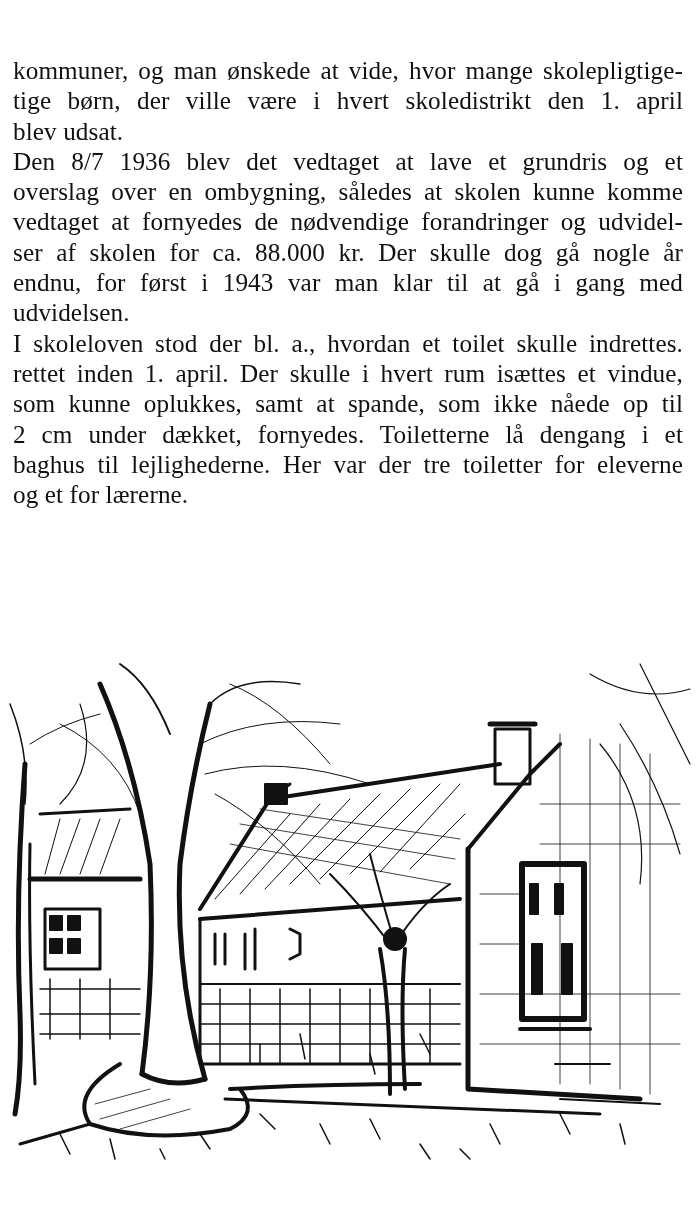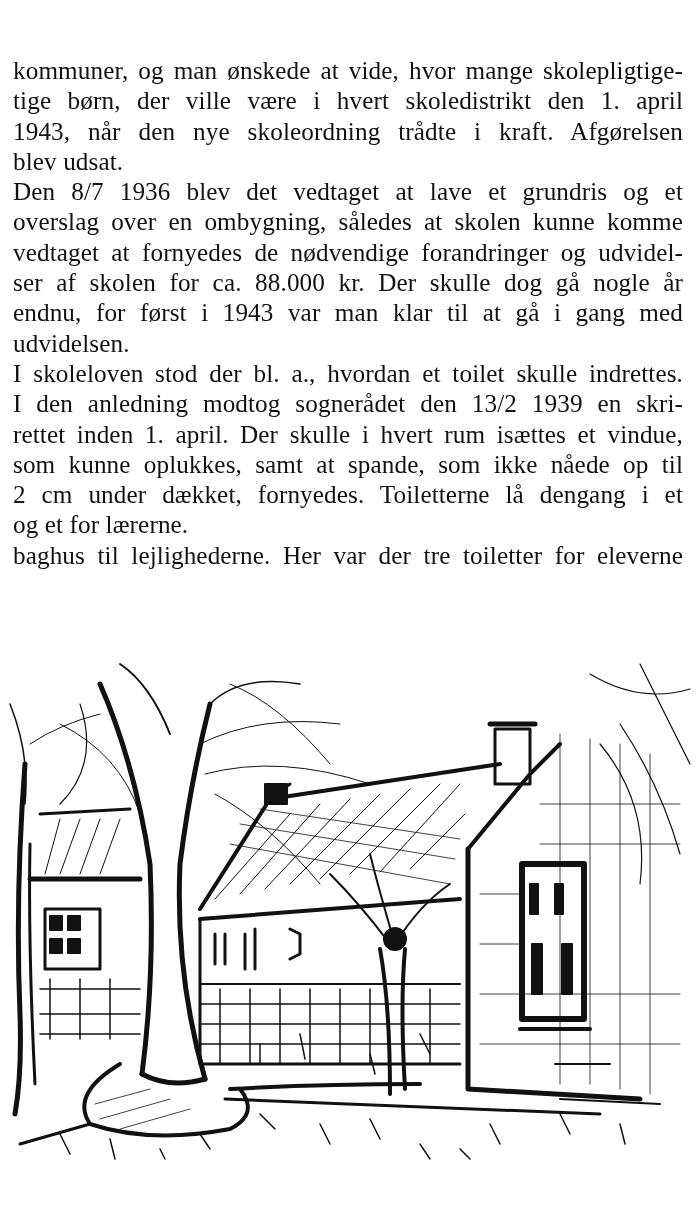--- a/index.html
+++ b/index.html
@@ -21,39 +21,37 @@
   }
 </style>
 </head>
 <body>
 
 <div class="page">
   <div class="text-block">
     <div>
       <span class="line">kommuner, og man ønskede at vide, hvor mange skolepligtige-</span>
       <span class="line">tige børn, der ville være i hvert skoledistrikt den 1. april</span>
-      <span class="line">1943, når den nye skoleordning trådte i kraft. Afgørelsen</span>
       <span class="line last">blev udsat.</span>
     </div>
     <div>
       <span class="line">Den 8/7 1936 blev det vedtaget at lave et grundris og et</span>
       <span class="line">overslag over en ombygning, således at skolen kunne komme</span>
       <span class="line">vedtaget at fornyedes de nødvendige forandringer og udvidel-</span>
       <span class="line">ser af skolen for ca. 88.000 kr. Der skulle dog gå nogle år</span>
       <span class="line">endnu, for først i 1943 var man klar til at gå i gang med</span>
       <span class="line last">udvidelsen.</span>
     </div>
     <div>
       <span class="line">I skoleloven stod der bl. a., hvordan et toilet skulle indrettes.</span>
-      <span class="line">I den anledning modtog sognerådet den 13/2 1939 en skri-</span>
       <span class="line">rettet inden 1. april. Der skulle i hvert rum isættes et vindue,</span>
       <span class="line">som kunne oplukkes, samt at spande, som ikke nåede op til</span>
       <span class="line">2 cm under dækket, fornyedes. Toiletterne lå dengang i et</span>
+      <span class="line">baghus til lejlighederne. Her var der tre toiletter for eleverne</span>
       <span class="line last">og et for lærerne.</span>
-      <span class="line">baghus til lejlighederne. Her var der tre toiletter for eleverne</span>
     </div>
   </div>
 
   <svg class="illustration" viewBox="0 0 700 520" xmlns="http://www.w3.org/2000/svg" fill="none" stroke="#111" stroke-linecap="round" stroke-linejoin="round">
 
     <g stroke-width="2">
       <path d="M468 205 L468 445 L640 455" stroke-width="5"></path>
       <path d="M468 205 L530 130 L560 100" stroke-width="4"></path>
       <path d="M495 85 L530 85 L530 140 L495 140 Z" stroke-width="3"></path>
       <path d="M490 80 L535 80" stroke-width="5"></path>

